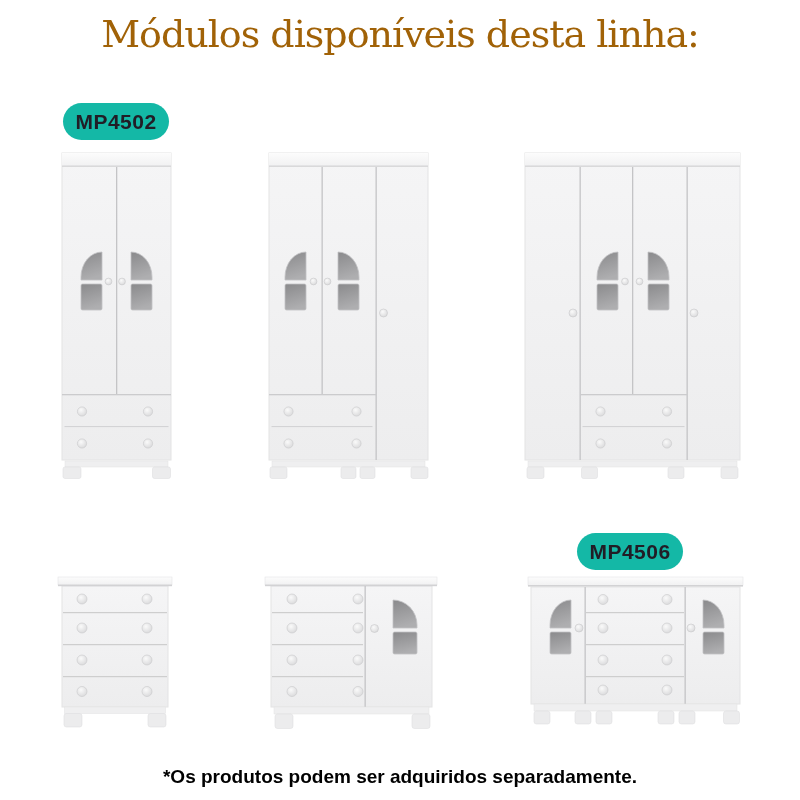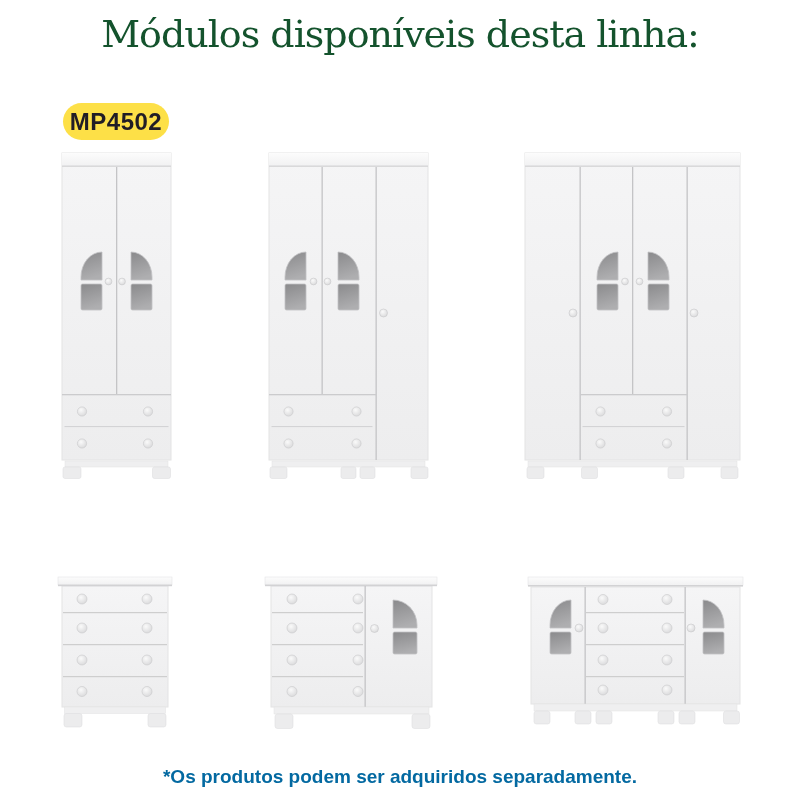--- a/index.html
+++ b/index.html
@@ -1,25 +1,25 @@
 <!DOCTYPE html>
 <html><head>
 <meta charset="utf-8">
 <style>
   html,body{margin:0;padding:0;background:#fff;}
   .page{position:relative;width:800px;height:800px;background:#ffffff;overflow:hidden;
         font-family:"Liberation Sans",sans-serif;}
   .title{position:absolute;left:0;top:12px;width:800px;text-align:center;
-         font-family:"DejaVu Serif",serif;font-weight:400;font-size:38px;color:#14532d;
+         font-family:"DejaVu Serif",serif;font-weight:400;font-size:38px;color:#a16207;
          letter-spacing:-1px;}
   .footnote{position:absolute;left:0;top:766px;width:800px;text-align:center;
-            font-weight:700;font-size:19px;color:#0369a1;}
-  .badge{position:absolute;height:37px;width:106px;border-radius:19px;background:#fde047;
+            font-weight:700;font-size:19px;color:#000000;}
+  .badge{position:absolute;height:37px;width:106px;border-radius:19px;background:#14b8a6;
          display:flex;align-items:center;justify-content:center;
-         font-weight:700;font-size:24px;letter-spacing:.5px;color:#211d26;}
+         font-weight:700;font-size:21px;letter-spacing:.5px;color:#211d26;}
   .b1{left:63px;top:103px;} .b2{left:296px;top:103px;} .b3{left:576px;top:103px;}
   .b4{left:64px;top:533px;} .b5{left:294px;top:533px;} .b6{left:577px;top:533px;}
   svg.furn{position:absolute;}
   .defs{position:absolute;width:0;height:0;}
 </style>
 </head>
 <body>
 
 <div class="page">
 
@@ -40,20 +40,21 @@
       <radialGradient id="knobg" cx="0.4" cy="0.35" r="0.85">
         <stop offset="0" stop-color="#fafafa"></stop>
           <stop offset="1" stop-color="#d2d2d4"></stop>
       </radialGradient>
     </defs>
   </svg>
 
   <div class="title">Módulos disponíveis desta linha:</div>
 
   <div class="badge b1">MP4502</div>
+  <div class="badge b6">MP4506</div>
 
   <svg class="furn" style="left:56px;top:150px" width="122" height="334" viewBox="56 150 122 334">
     <rect x="62" y="153" width="109" height="307" fill="url(#bodyg)" stroke="#e3e3e4"></rect>
     <rect x="62" y="153" width="109" height="13" fill="url(#boardg)"></rect>
     <rect x="62" y="165.5" width="109" height="1.4" fill="#d6d6d7"></rect>
     <rect x="116" y="167" width="1.3" height="227" fill="#c4c4c6"></rect>
     <rect x="62" y="394" width="109" height="1.3" fill="#cbcbcd"></rect>
     <rect x="64.5" y="426" width="104" height="1.1" fill="#d3d3d5"></rect>
     <path d="M81 280 V277 A21 25 0 0 1 102 252 V280 Z" fill="url(#glass)" stroke="#c2c2c4" stroke-width="0.8"></path>
     <rect x="81" y="284" width="21" height="26" rx="1.5" fill="url(#glass)" stroke="#c2c2c4" stroke-width="0.8"></rect>

